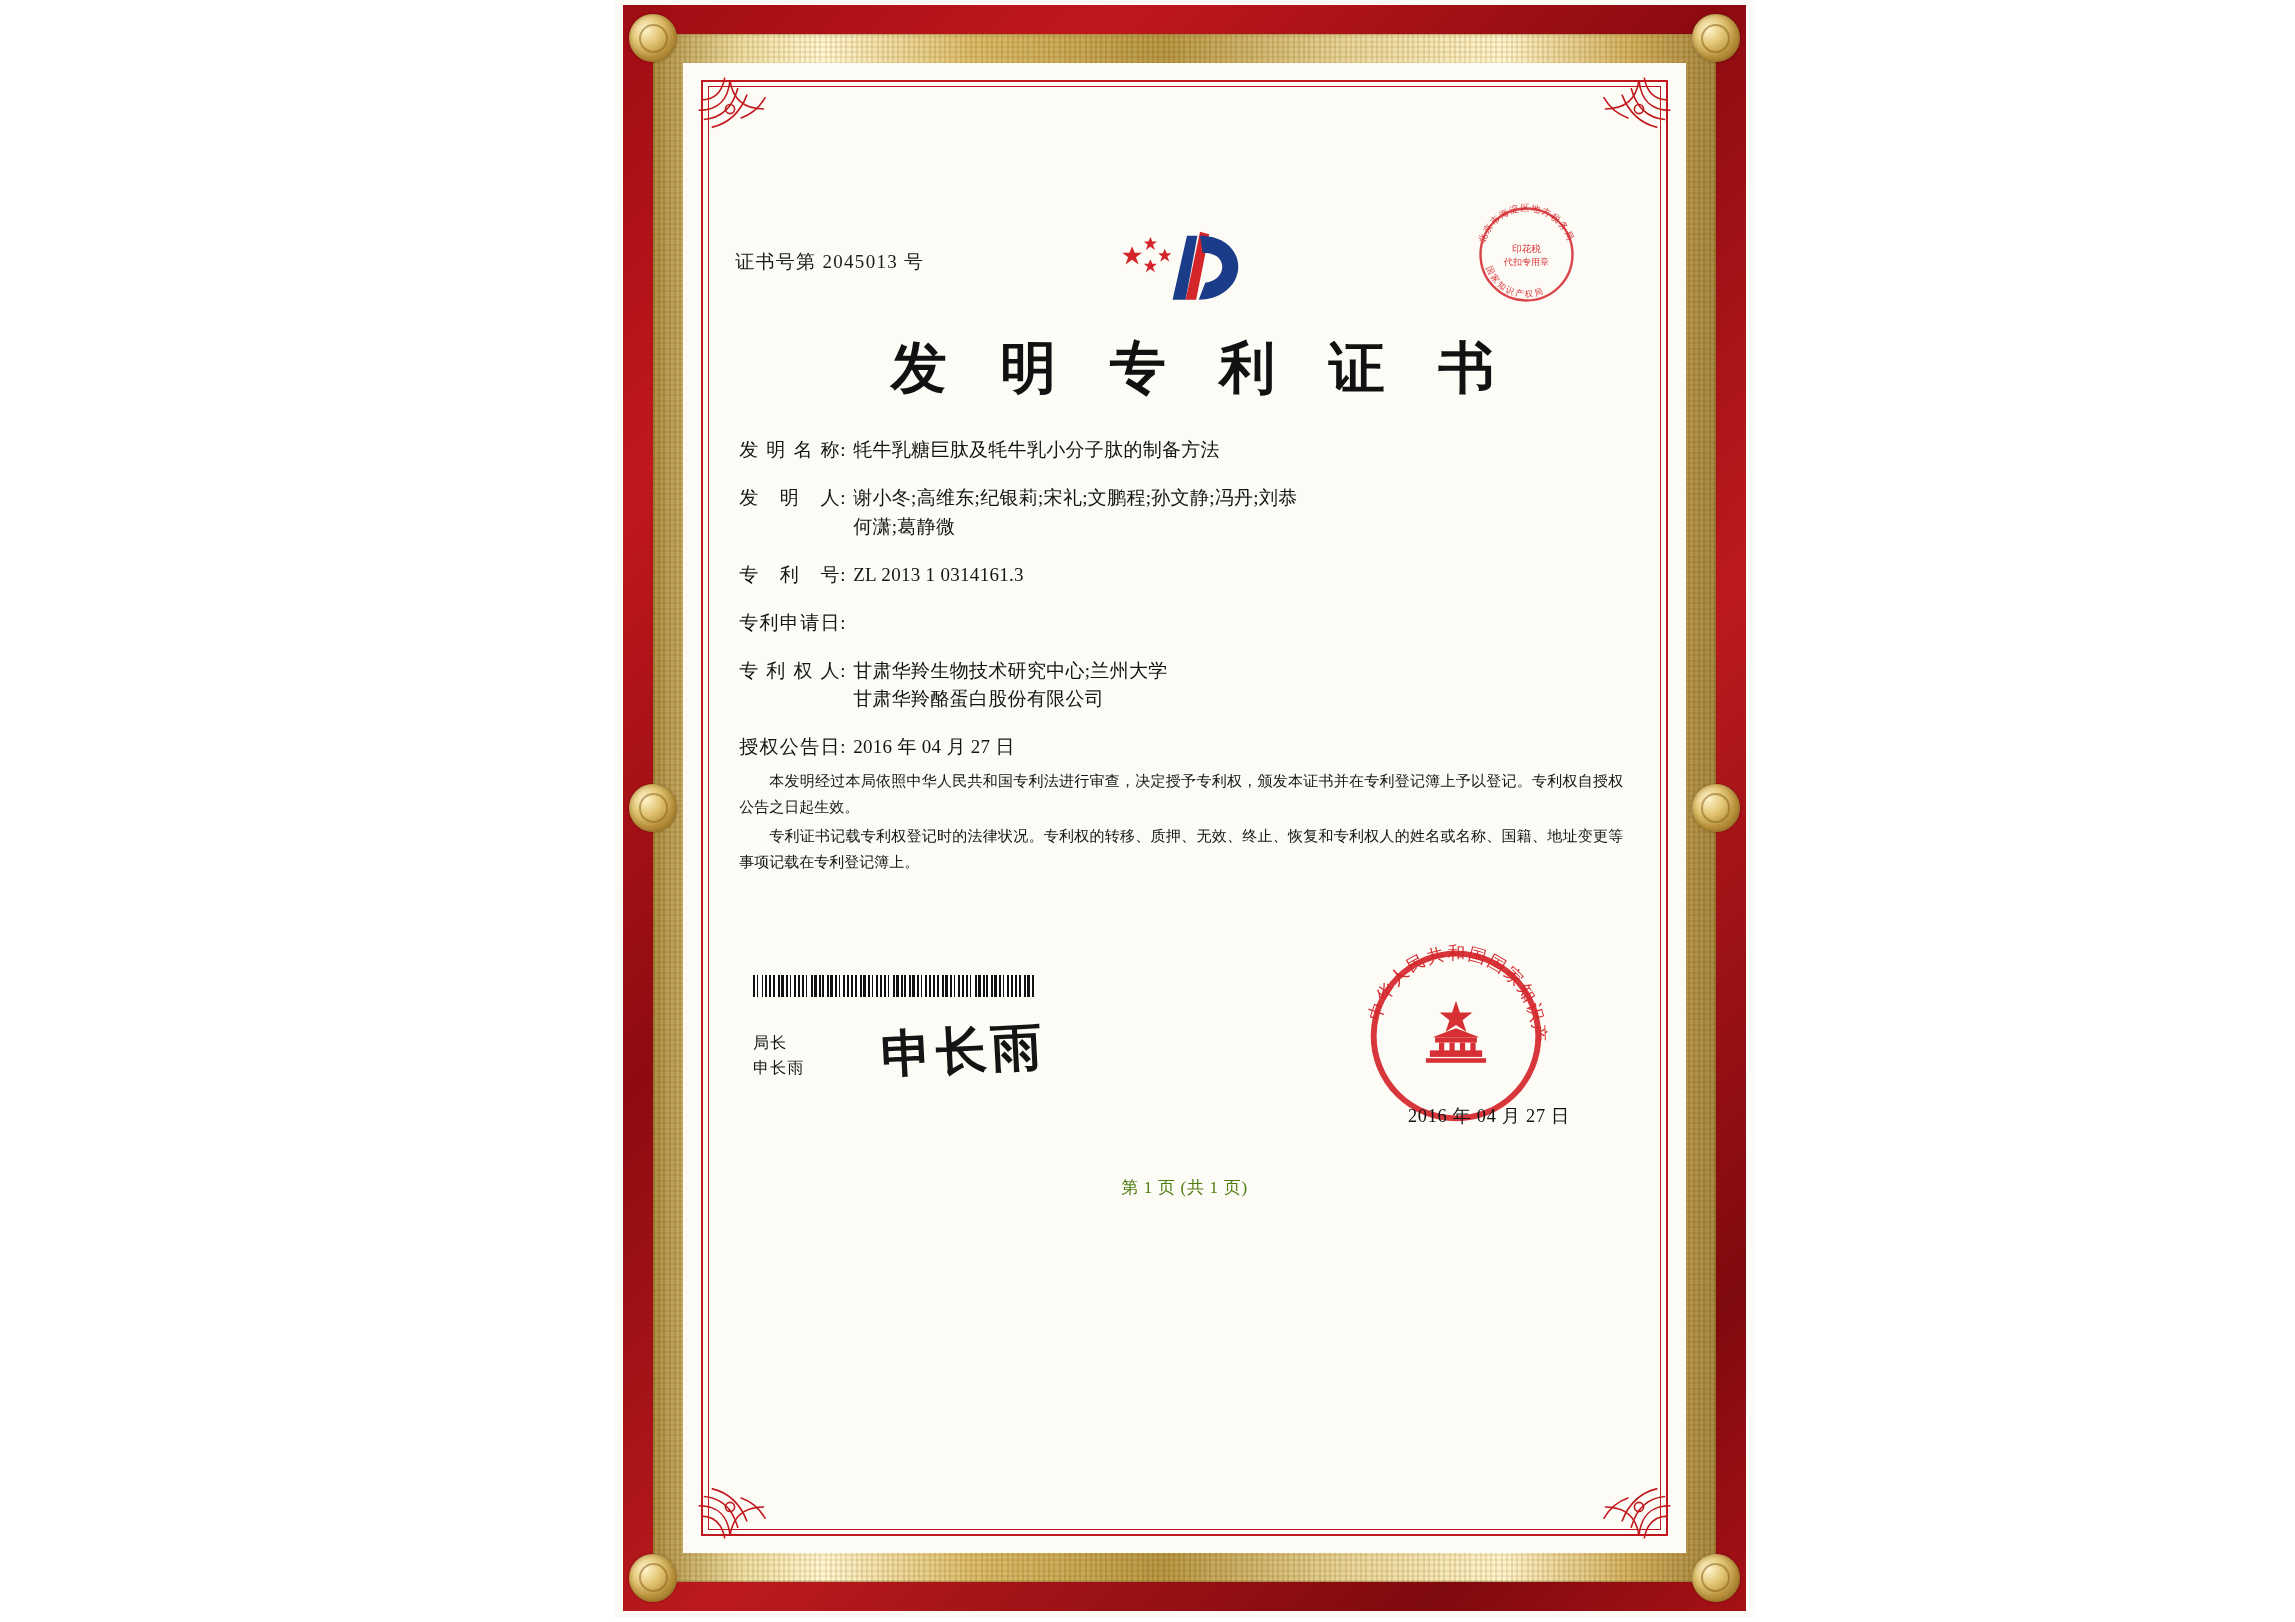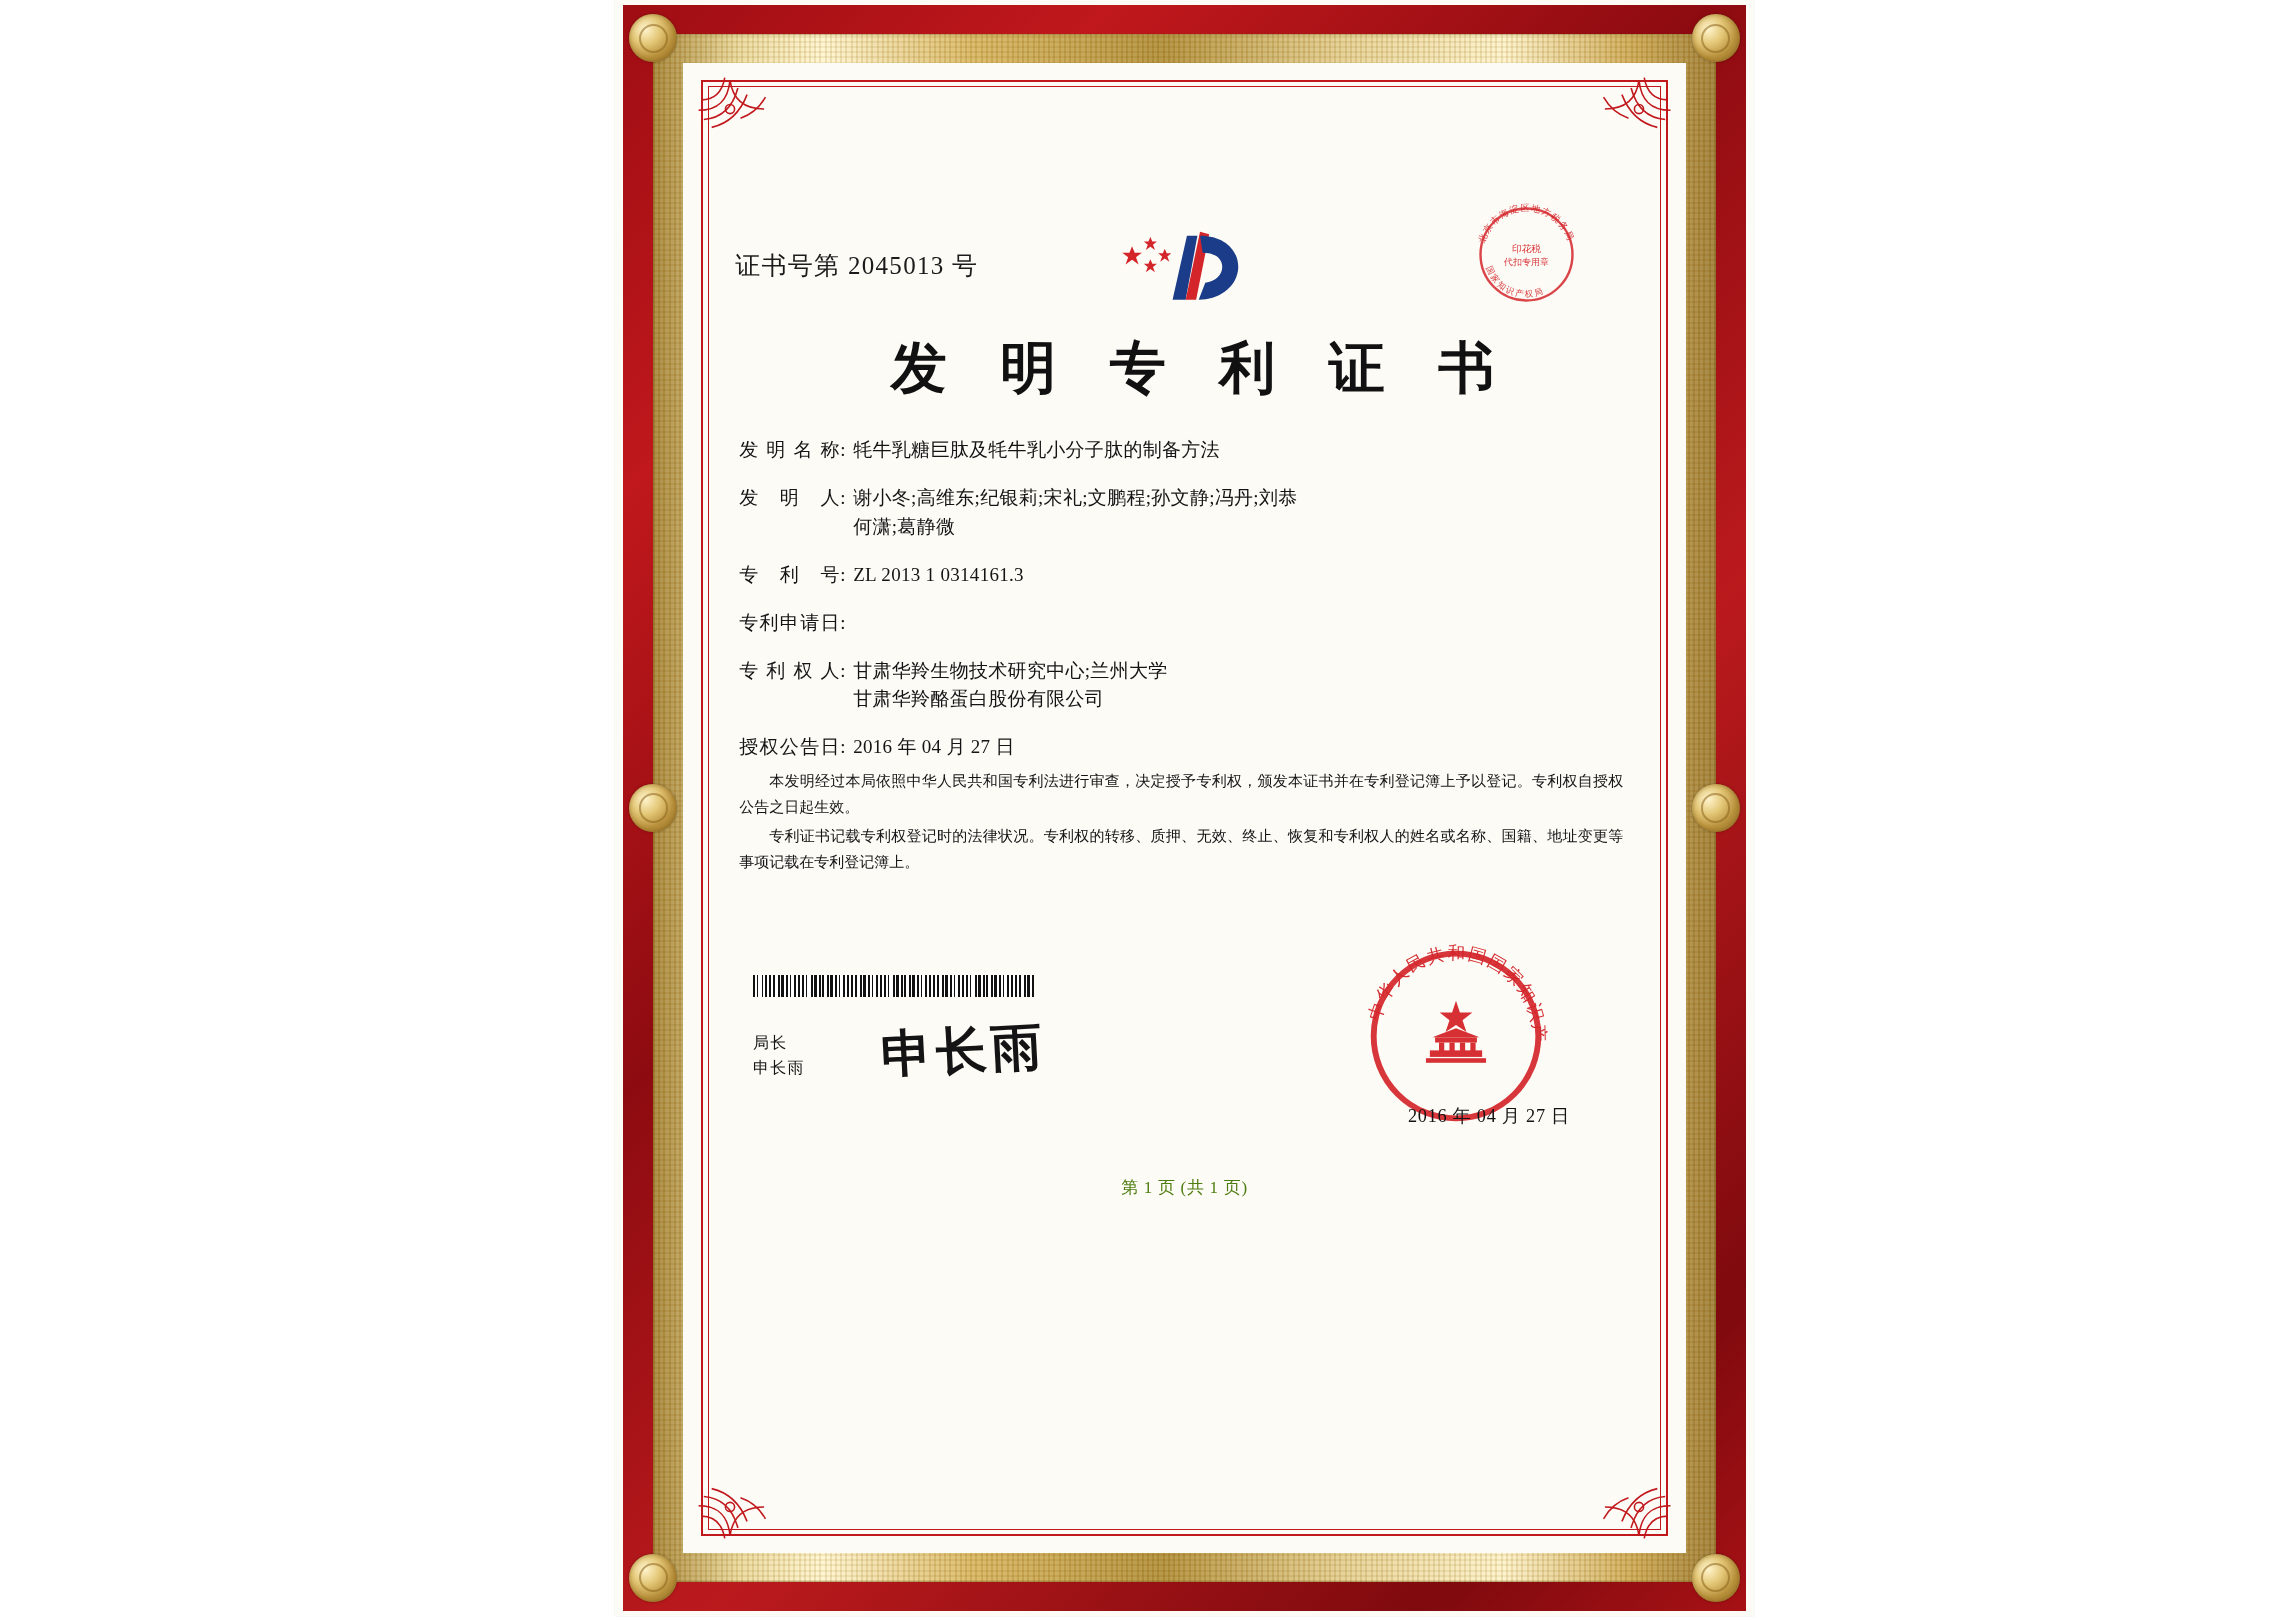--- a/index.html
+++ b/index.html
@@ -114,21 +114,21 @@
     left: 115px;
     top: 115px;
     right: 115px;
     bottom: 108px;
   }
 
   .cert-no {
     position: absolute;
     left: 5.2px;
     top: 134px;
-    font-size: 25px;
+    font-size: 19px;
     letter-spacing: 1.3px;
     color: #1b1b1b;
     white-space: nowrap;
   }
 
   
   .logo {
     position: absolute;
     left: 50%;
     top: 105px;

